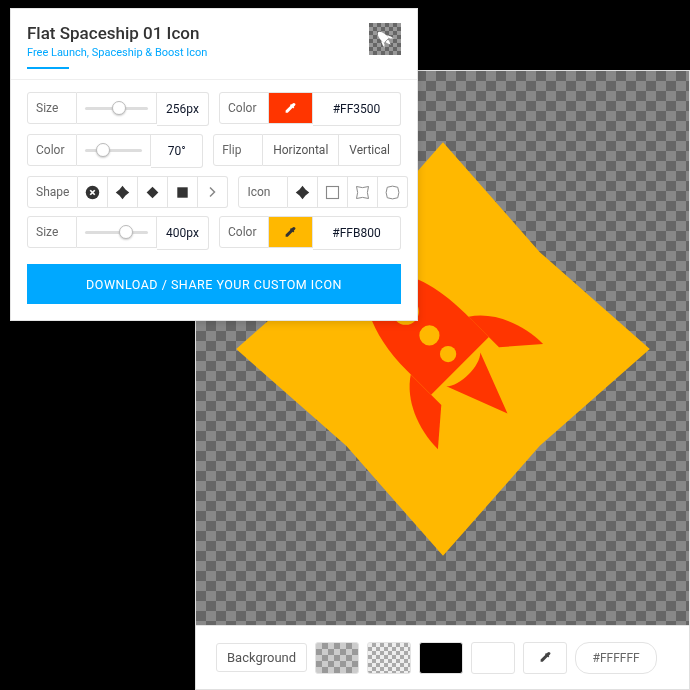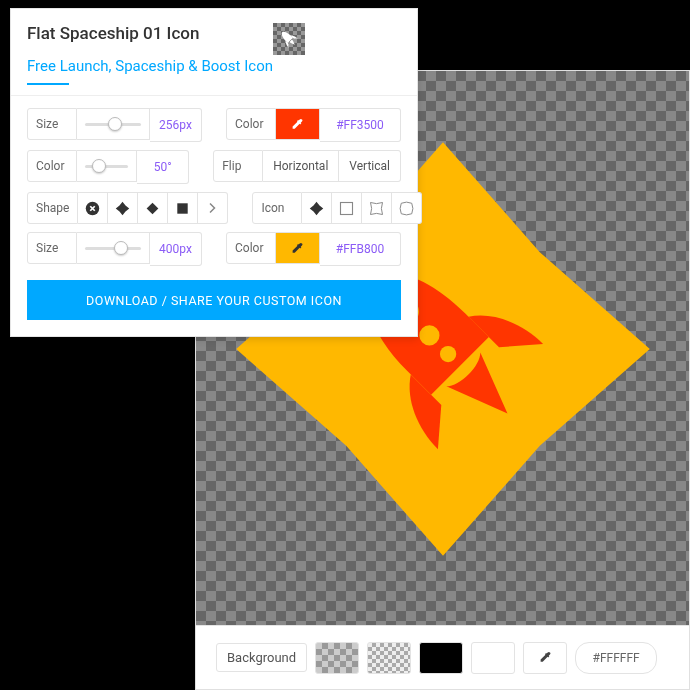--- a/index.html
+++ b/index.html
@@ -28,40 +28,40 @@
  linear-gradient(45deg,#aaa 25%,transparent 25%),
  linear-gradient(-45deg,#aaa 25%,transparent 25%),
  linear-gradient(45deg,transparent 75%,#aaa 75%),
  linear-gradient(-45deg,transparent 75%,#aaa 75%);
  background-size:8px 8px;background-position:0 0,0 4px,4px -4px,-4px 0;background-color:#eee}
 .swatch.black{background:#000}
 .swatch.white{background:#fff}
 .picker-btn{width:44px;height:32px;border:1px solid #e3e3e3;border-radius:3px;display:flex;align-items:center;justify-content:center;cursor:pointer;background:#fff}
 .hex-in{width:82px;height:32px;border:1px solid #e3e3e3;border-radius:14px;font-size:12px;text-align:center;color:#666}
 .panel{position:absolute;left:10px;top:8px;width:408px;background:#fff;border:1px solid #e5e5e5;box-shadow:0 2px 8px rgba(0,0,0,.15);padding:14px 16px 16px}
-.phead{display:flex;align-items:flex-start}
+.phead{display:flex;justify-content:space-between;align-items:flex-start}
 .pt{font-size:17px;color:#333;font-weight:500}
-.ps{font-size:15px;color:#00a8ff;margin-top:14px}
+.ps{font-size:11px;color:#00a8ff;margin-top:3px}
 .thumb{width:32px;height:32px;background-image:
  linear-gradient(45deg,#999 25%,transparent 25%),
  linear-gradient(-45deg,#999 25%,transparent 25%),
  linear-gradient(45deg,transparent 75%,#999 75%),
  linear-gradient(-45deg,transparent 75%,#999 75%);
  background-size:8px 8px;background-position:0 0,0 4px,4px -4px,-4px 0;background-color:#666;
  display:flex;align-items:center;justify-content:center}
 .uline{width:42px;height:2px;background:#00a8ff;margin-top:8px}
 .divider{height:1px;background:#eee;margin:0 -16px 12px}
 .rows{display:flex;flex-direction:column;gap:8px}
-.row{display:flex;gap:24px}
+.row{display:flex;gap:10px}
 .col{flex:1;display:flex;gap:0}
 .lab{font-size:12px;color:#666;border:1px solid #e3e3e3;border-radius:3px 0 0 3px;padding:0 8px;height:32px;display:flex;align-items:center;min-width:50px;background:#fff}
 .slider-box{flex:1;height:32px;border:1px solid #e3e3e3;border-left:none;display:flex;align-items:center;padding:0 8px;background:#fff}
 input[type=range]{width:100%;-webkit-appearance:none;height:3px;background:#ddd;border-radius:2px;outline:none}
 input[type=range]::-webkit-slider-thumb{-webkit-appearance:none;width:14px;height:14px;border-radius:50%;background:#fff;border:1px solid #bbb;cursor:pointer;box-shadow:0 1px 2px rgba(0,0,0,.2)}
-.val{height:28px;border:1px solid #e3e3e3;border-left:none;border-radius:0 3px 3px 0;padding:16px 8px;font-size:12px;color:#8b5cf6;display:flex;align-items:center;min-width:52px;justify-content:center;background:#fff}
+.val{height:28px;border:1px solid #e3e3e3;border-left:none;border-radius:0 3px 3px 0;padding:16px 8px;font-size:12px;color:#0f172a;display:flex;align-items:center;min-width:52px;justify-content:center;background:#fff}
 .swatch-cell{height:32px;border:1px solid #e3e3e3;border-left:none;width:44px;display:flex;align-items:center;justify-content:center}
 .btn-seg{height:32px;border:1px solid #e3e3e3;border-left:none;padding:1px 10px;font-size:12px;color:#555;display:flex;align-items:center;background:#fff;cursor:pointer}
 .btn-seg:last-child{border-radius:0 3px 3px 0}
 .shapes{display:flex}
 .shape-cell{width:30px;height:32px;border:1px solid #e3e3e3;border-left:none;display:flex;align-items:center;justify-content:center;cursor:pointer;background:#fff}
 .shape-cell:last-child{border-radius:0 3px 3px 0}
 .dlbtn{margin-top:14px;width:100%;height:40px;background:#00a8ff;color:#fff;border:none;font-size:12.5px;font-weight:400;letter-spacing:.5px;cursor:pointer}
 .eyedrop{width:13px;height:13px}
 </style>
 </head>
@@ -140,21 +140,21 @@
         <div class="val" style="flex:1">#FF3500</div>
       </div>
     </div>
 
     <div class="row">
       <div class="col">
         <div class="lab">Color</div>
         <div class="slider-box">
             <input type="range" value="25" style="">
           </div>
-        <div class="val">50°</div>
+        <div class="val">70°</div>
       </div>
       <div class="col">
         <div class="lab">Flip</div>
         <div class="btn-seg" style="flex:1">Horizontal</div>
         <div class="btn-seg">Vertical</div>
       </div>
     </div>
 
     <div class="row">
       <div class="col">

